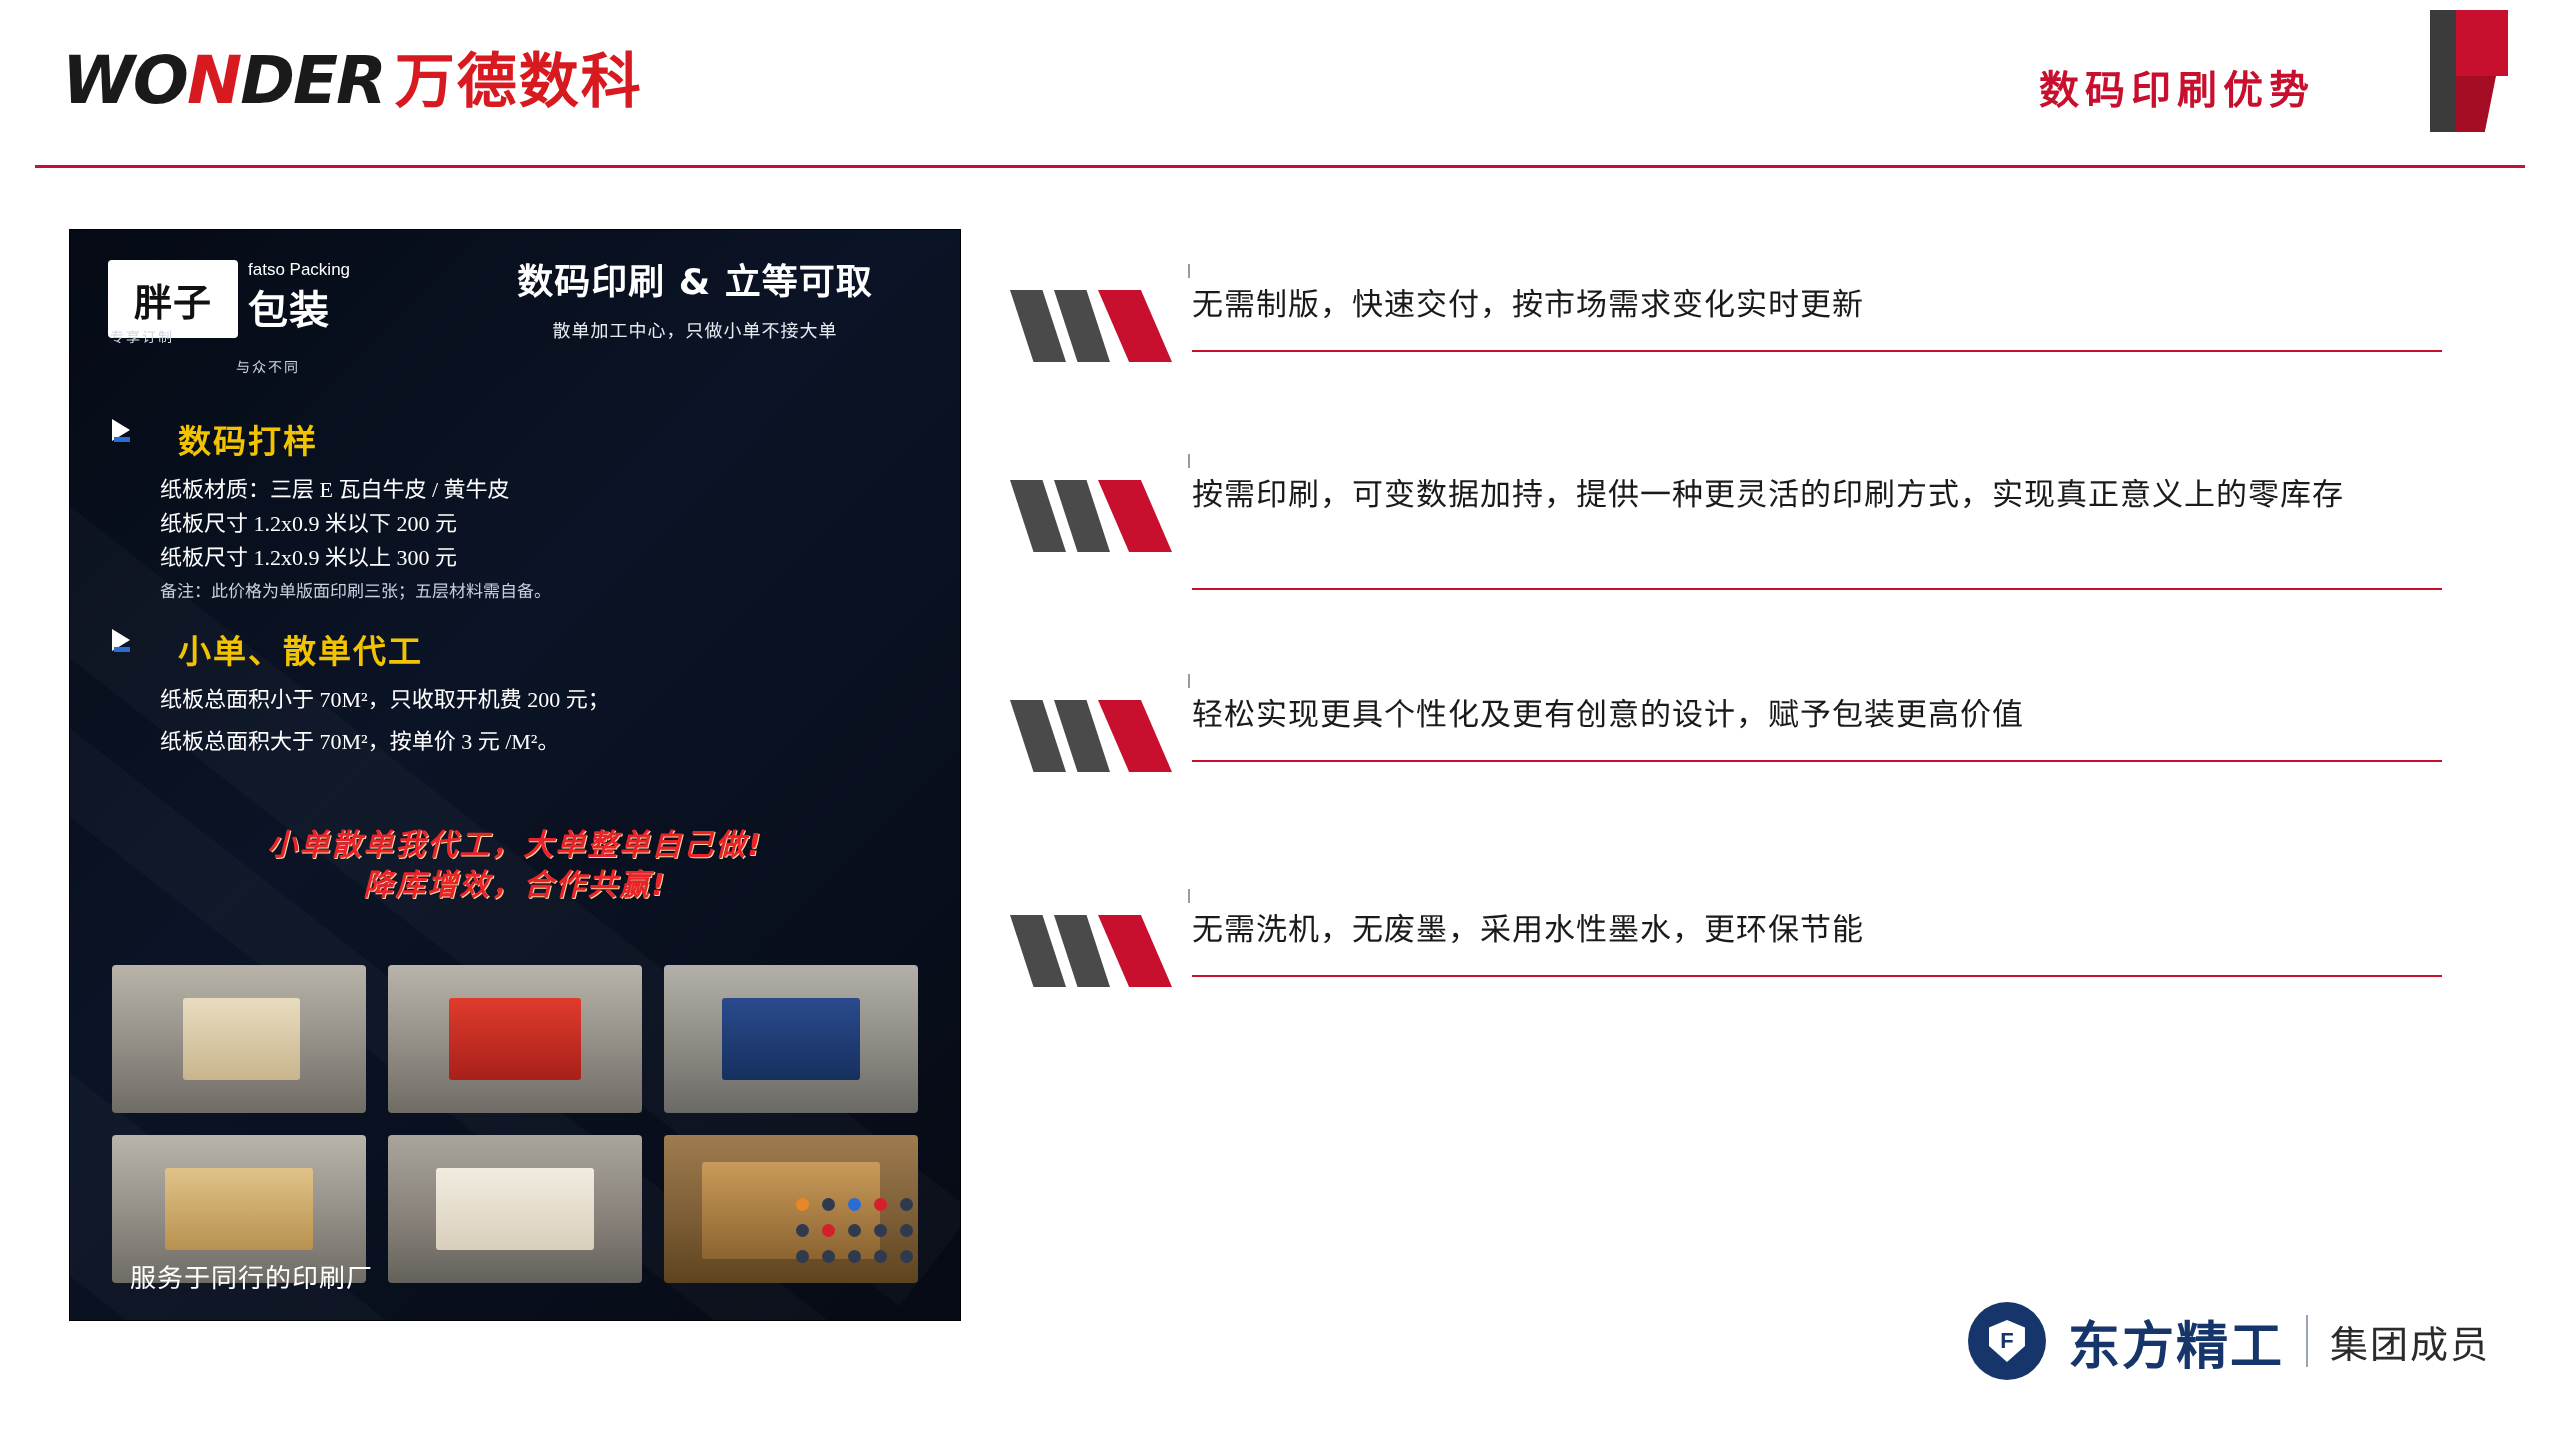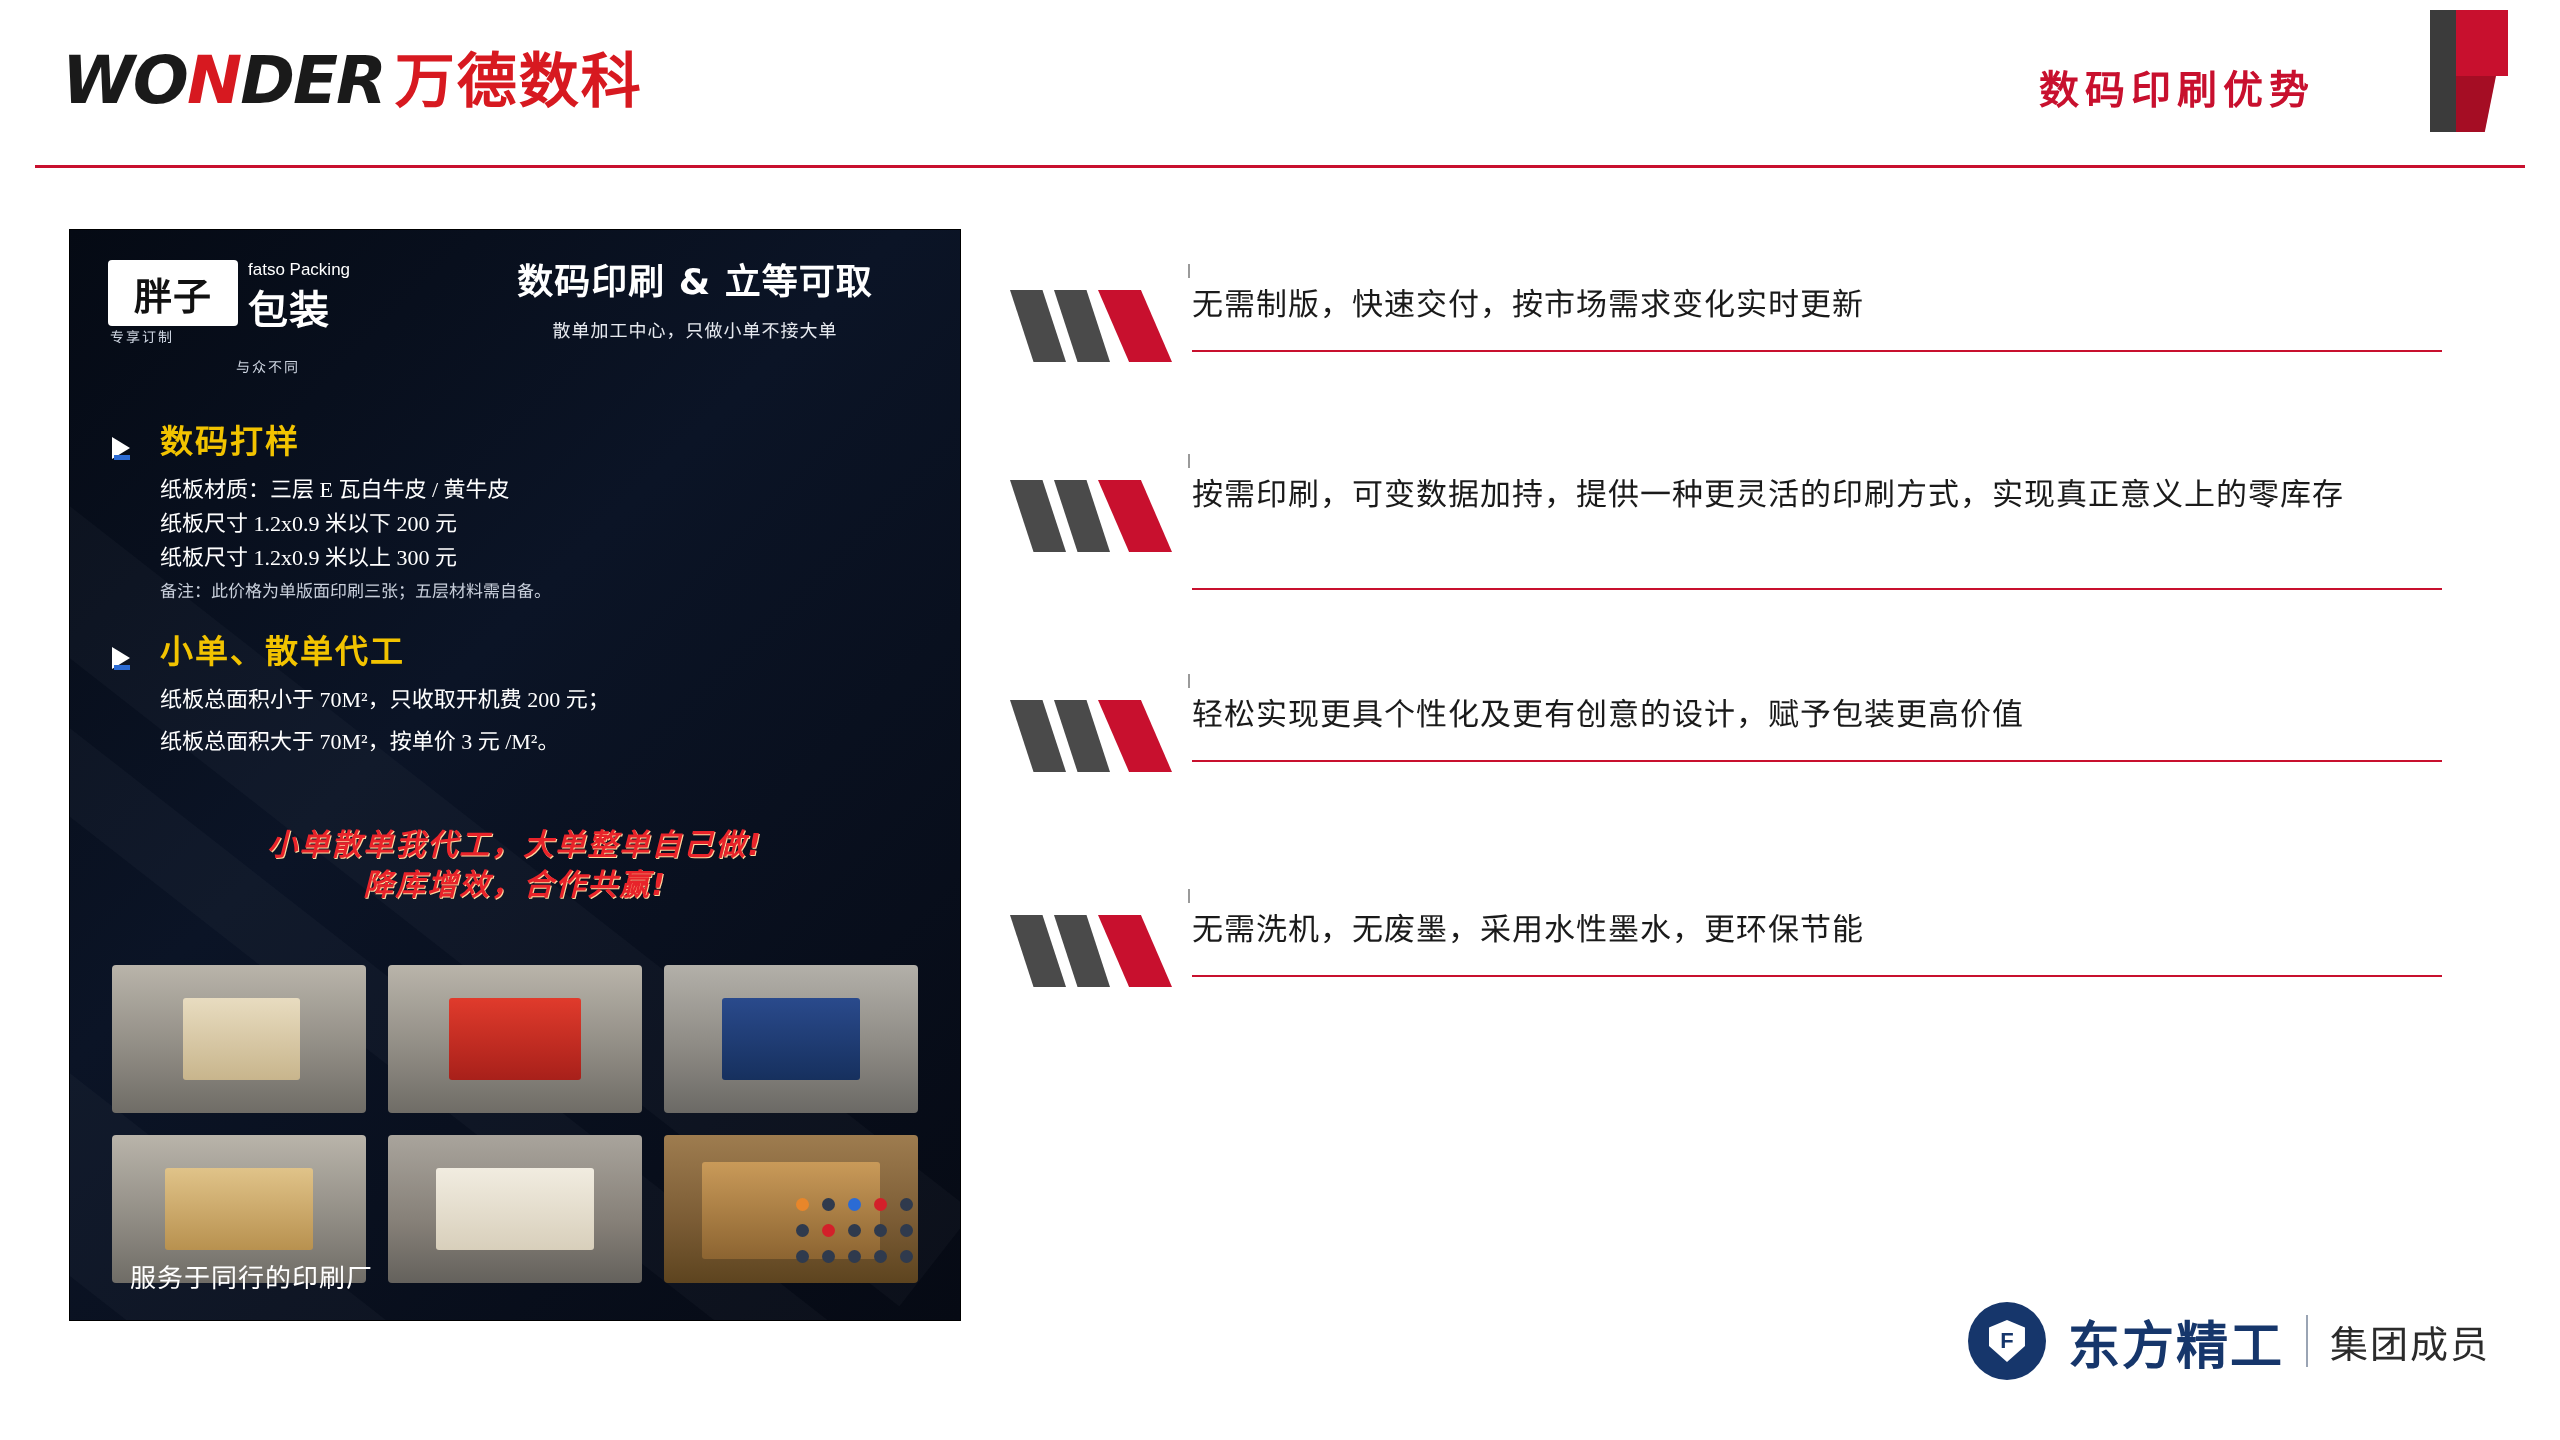--- a/index.html
+++ b/index.html
@@ -118,21 +118,21 @@
   .poster-inner { position: absolute; inset: 0; }
 
   .fatso-logo {
     position: absolute;
     left: 38px; top: 24px;
     width: 290px; height: 86px;
   }
   .fatso-box {
     position: absolute;
     left: 0; top: 6px;
-    width: 130px; height: 66px;
+    width: 130px; height: 78px;
     background: #ffffff;
     border-radius: 4px;
     display: flex;
     align-items: center;
     justify-content: center;
   }
   .fatso-box span {
     font-family: "DejaVu Sans", sans-serif;
     font-weight: 700;
     font-size: 38px;
@@ -195,22 +195,22 @@
     letter-spacing: 1px;
   }
 
   .sec {
     position: absolute;
     left: 42px;
     width: 810px;
   }
   .sec-title {
     display: flex;
-    align-items: flex-end;
-    gap: 14px;
+    align-items: flex-start;
+    gap: 32px;
     color: #f2c300;
     font-weight: 700;
     font-size: 33px;
     font-family: "DejaVu Sans", sans-serif;
     letter-spacing: 2px;
   }
   .chev {
     display: inline-block;
     width: 34px; height: 30px;
     position: relative;

